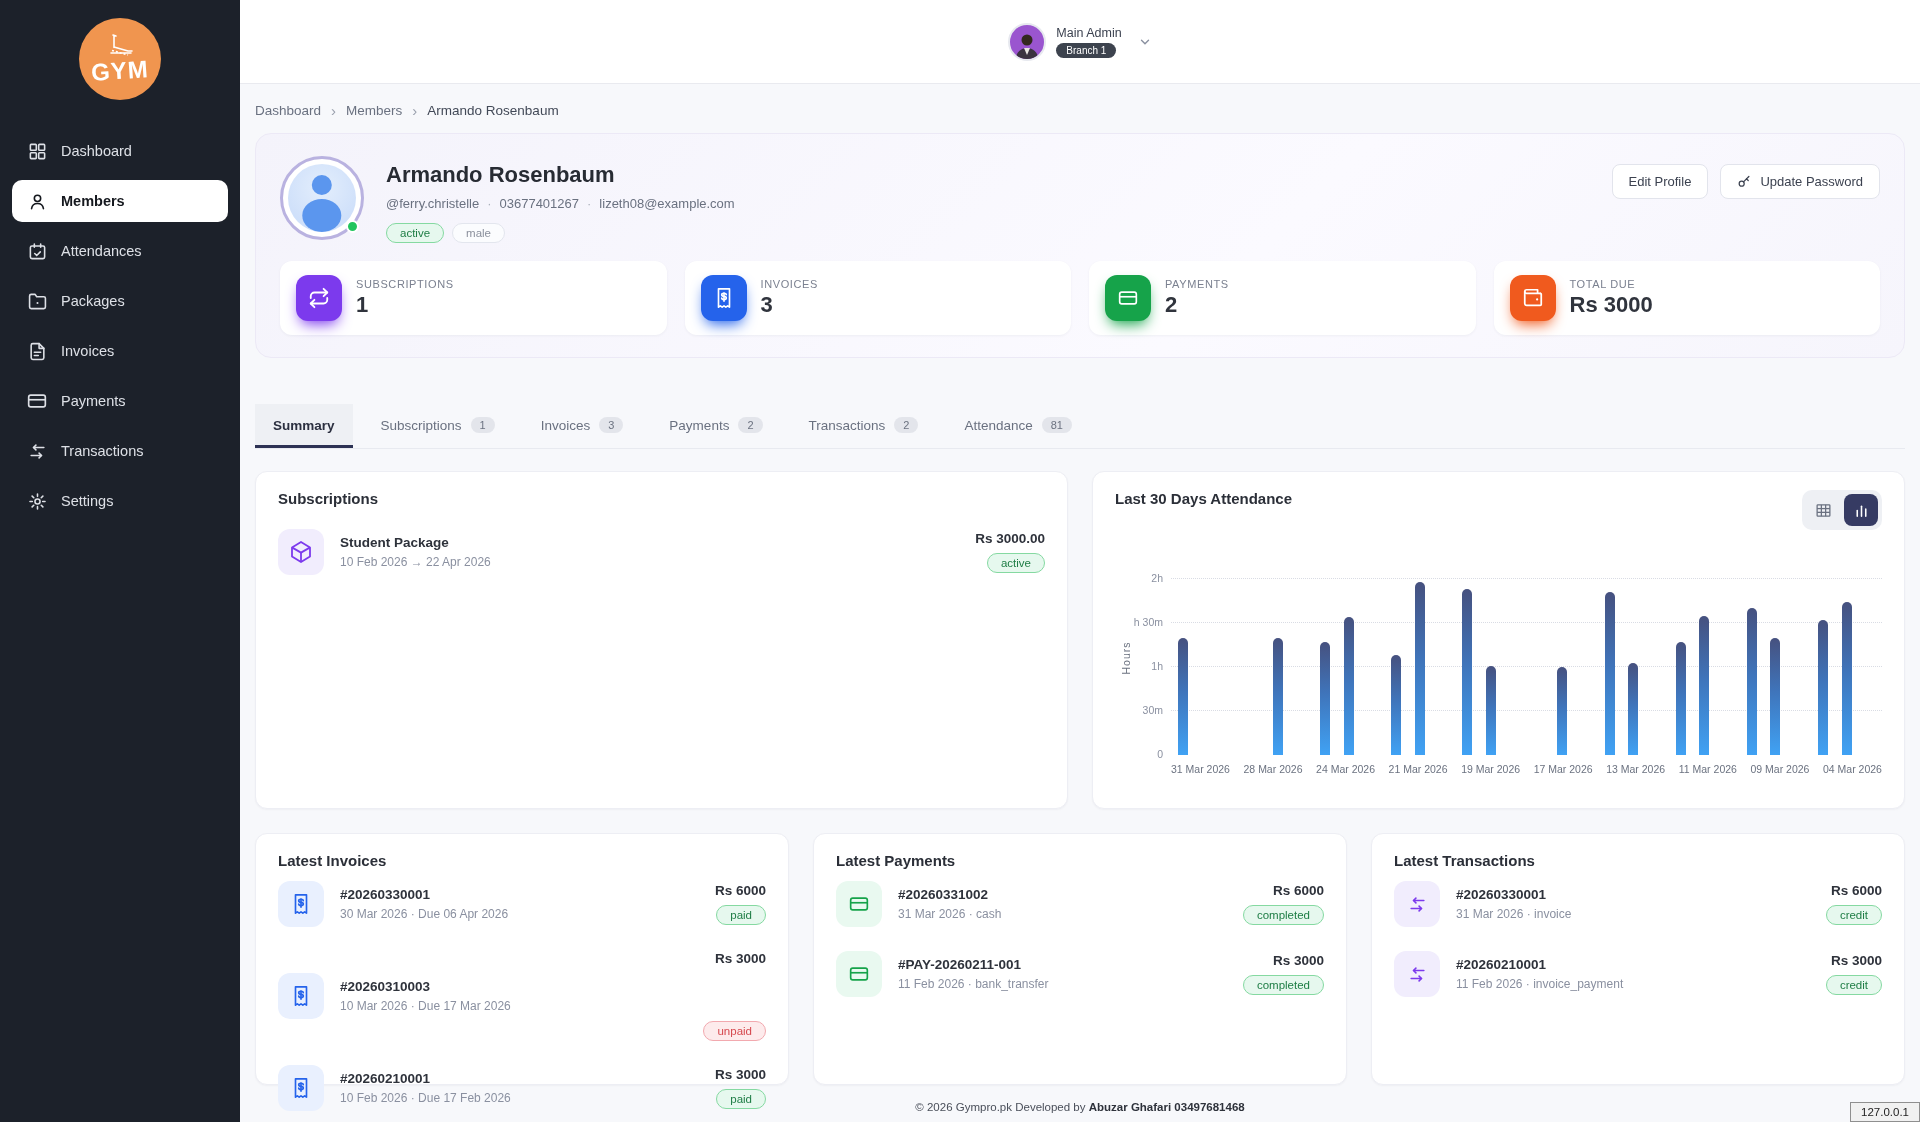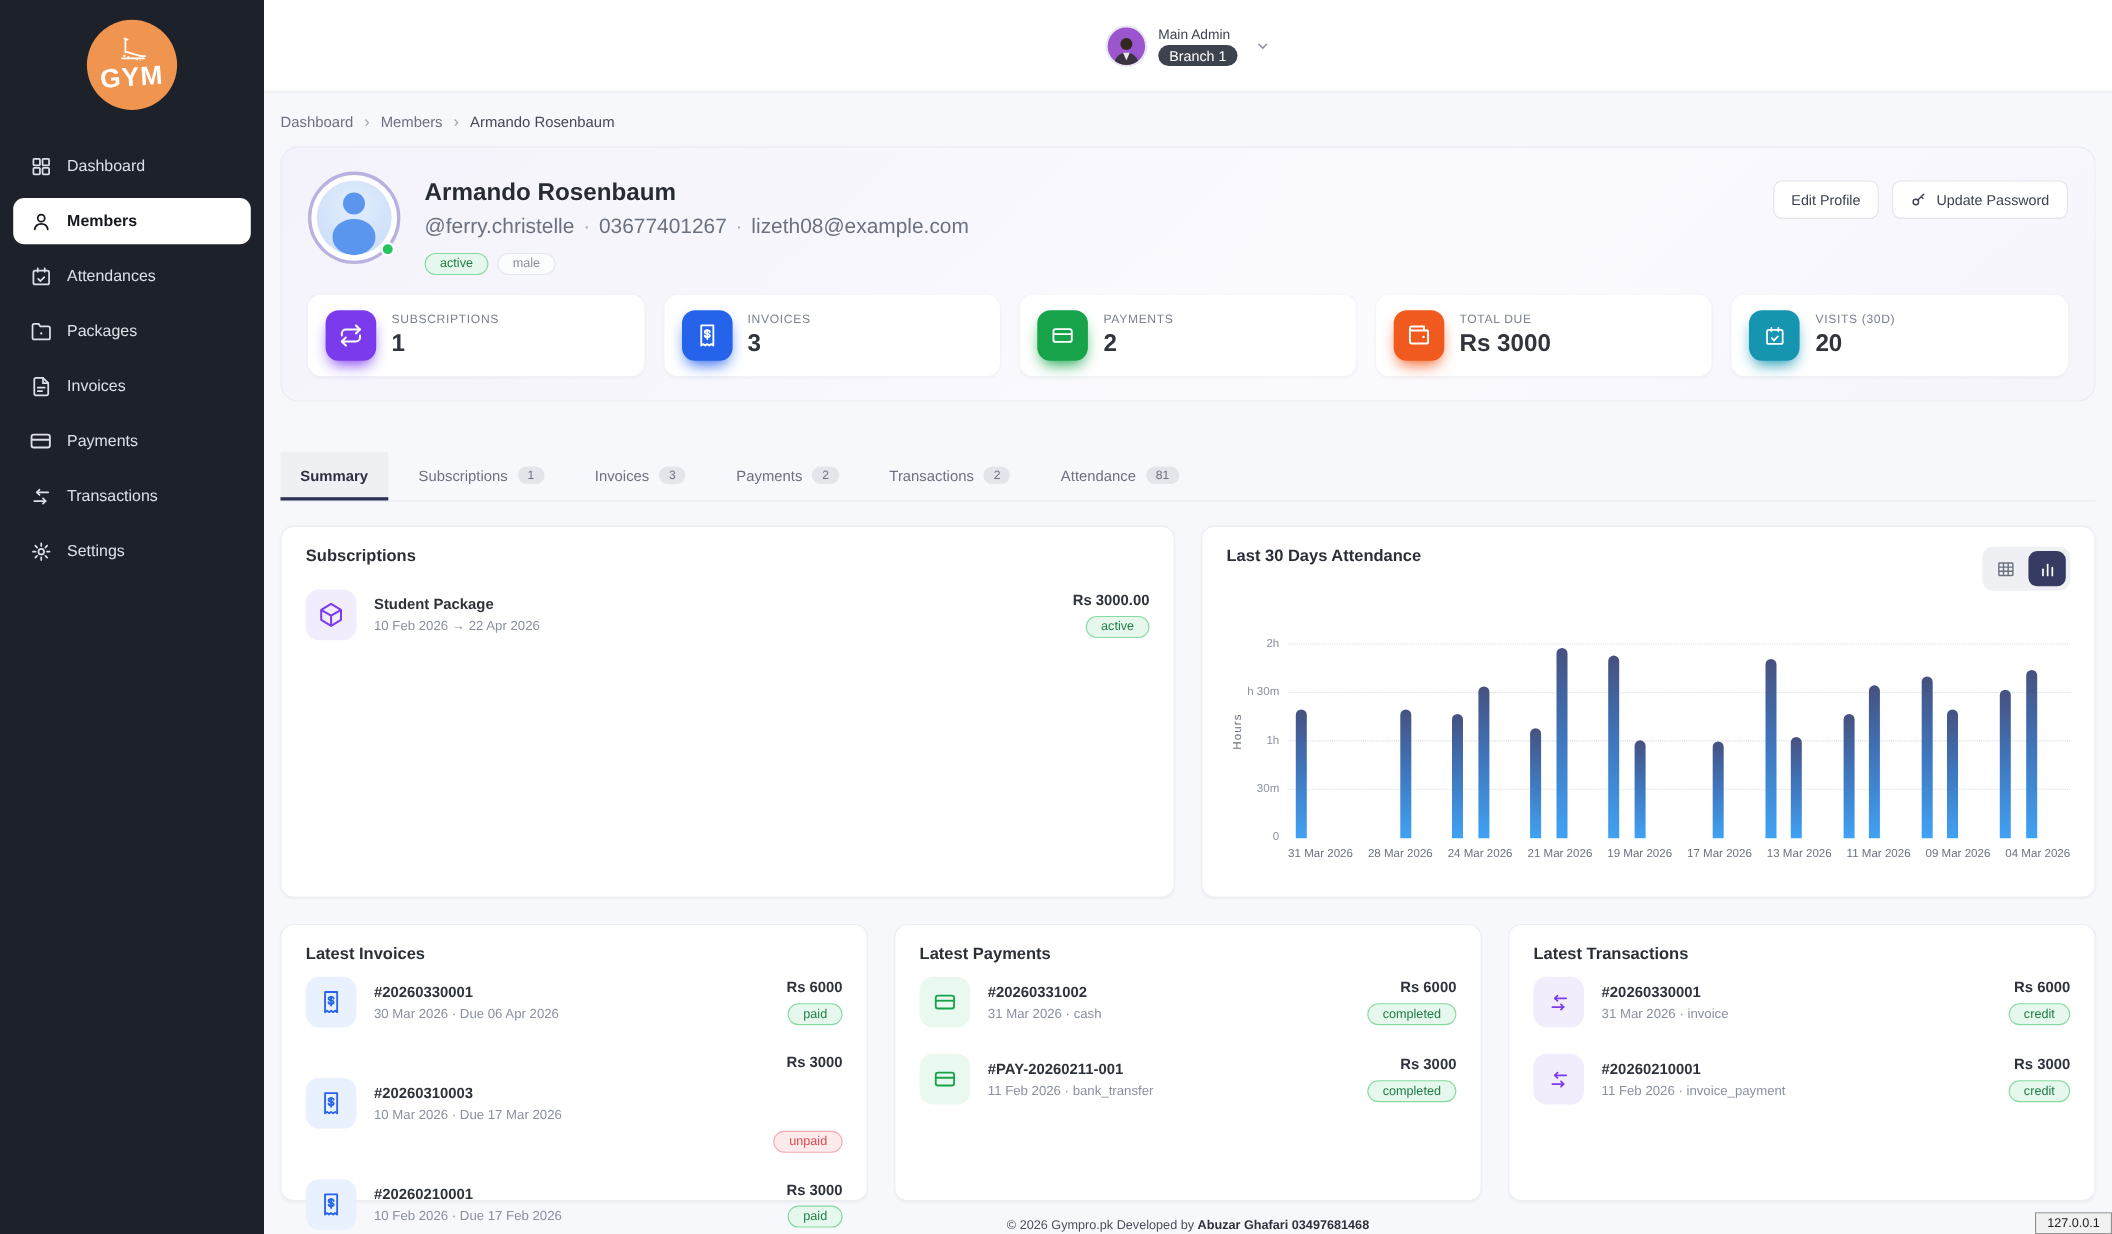--- a/index.html
+++ b/index.html
@@ -17,42 +17,42 @@
   .nav-item .nav-icon { width:20px; height:20px; display:flex; align-items:center; justify-content:center; }
   .nav-item.active { background:#ffffff; color:#15181e; font-weight:bold; }
 
   
   .main { flex:1; display:flex; flex-direction:column; position:relative; }
   .topbar { height:84px; background:#ffffff; border-bottom:1px solid #e9eaef; display:flex; align-items:center; justify-content:center; padding:0 28px; flex-shrink:0; }
   .userbox { display:flex; align-items:center; gap:10px; cursor:pointer; }
   .admin-avatar { width:38px; height:38px; border-radius:50%; background:#9a55cf; border:2px solid #e7e9ef; display:flex; align-items:flex-end; justify-content:center; overflow:hidden; }
   .user-meta { display:flex; flex-direction:column; align-items:flex-start; gap:3px; }
   .user-name { font-size:12.5px; color:#3c4250; }
-  .branch-pill { background:#3d434e; color:#fff; font-size:13px; padding:2px 10px; border-radius:999px; }
+  .branch-pill { background:#3d434e; color:#fff; font-size:10px; padding:2px 10px; border-radius:999px; }
   .chev { color:#8a90a0; margin-left:6px; }
 
   .content { padding:14px 15px 0 15px; }
 
   
   .breadcrumb { display:flex; align-items:center; gap:10px; font-size:13.5px; color:#6a7180; padding:4px 0 14px; }
   .crumb { display:flex; align-items:center; gap:10px; cursor:pointer; }
   .crumb .sep { color:#9aa0ad; font-size:15px; }
   .crumb.active { color:#424957; cursor:default; }
 
   
   .profile-card { background:linear-gradient(135deg,#f4f3fb 0%,#fbfaff 60%,#f6f5fc 100%); border:1px solid #ece9f6; border-radius:16px; padding:22px 24px; }
   .profile-top { display:flex; align-items:flex-start; gap:22px; }
   .member-avatar { position:relative; width:84px; height:84px; border-radius:50%; border:3px solid #b9b2e0; background:#fff; padding:5px; flex-shrink:0; }
   .member-avatar-inner { width:100%; height:100%; border-radius:50%; background:radial-gradient(circle at 50% 35%, #e3eefc 0%, #cfe0fa 70%); position:relative; overflow:hidden; }
   .m-head { position:absolute; top:16%; left:50%; transform:translateX(-50%); width:30%; height:30%; border-radius:50%; background:#5b96ee; }
   .m-body { position:absolute; top:52%; left:50%; transform:translateX(-50%); width:58%; height:48%; border-radius:50%; background:#5b96ee; }
   .online-dot { position:absolute; right:2px; bottom:4px; width:13px; height:13px; border-radius:50%; background:#22c55e; border:2.5px solid #fff; }
   .profile-info { flex:1; padding-top:6px; }
   .member-name { font-size:22px; font-weight:bold; color:#272b33; }
-  .member-contact { display:flex; gap:8px; font-size:19px; color:#6a7180; margin-top:8px; align-items:center; }
+  .member-contact { display:flex; gap:8px; font-size:13px; color:#6a7180; margin-top:8px; align-items:center; }
   .dotsep { color:#aab0bb; }
   .badge-row { display:flex; gap:8px; margin-top:12px; }
   .pill { font-size:11.5px; padding:3px 13px; border-radius:999px; display:inline-block; }
   .pill-green { background:#e6f8ee; border:1px solid #85d9a1; color:#1e7d45; }
   .pill-red { background:#fdebec; border:1px solid #f2a9af; color:#d6494f;margin-top:48px; }
   .pill-gray { background:#fbfcfe; border:1px solid #e3e6ee; color:#8a8f9c; }
   .profile-actions { display:flex; gap:12px; padding-top:8px; }
   .btn { background:#fff; border:1px solid #e2e4ec; border-radius:8px; padding:9px 16px; font-size:13px; color:#3c4250; cursor:pointer; display:flex; align-items:center; gap:8px; font-family:inherit; }
 
   
@@ -337,34 +337,20 @@
                   <path d="M20 7H5a2 2 0 0 1 0-4h12v3"></path>
                   <path d="M3 5v13a2 2 0 0 0 2 2h15a1 1 0 0 0 1-1V8a1 1 0 0 0-1-1"></path>
                   <circle cx="16.5" cy="13.5" r="1.2" fill="#fff" stroke="none"></circle>
                 </svg>
               </div>
               <div>
                 <div class="stat-label">TOTAL DUE</div>
                 <div class="stat-value">Rs 3000</div>
               </div>
             </div>
-            <div class="stat-card" style="--accent: #1695b1;">
-              <div class="stat-icon">
-                <svg width="19" height="19" viewBox="0 0 24 24" fill="none" stroke="#fff" stroke-width="2" stroke-linecap="round">
-                  <rect x="3" y="5" width="18" height="16" rx="2"></rect>
-                  <line x1="8" y1="2.5" x2="8" y2="6.5"></line>
-                  <line x1="16" y1="2.5" x2="16" y2="6.5"></line>
-                  <polyline points="8.5 14.5 11 17 15.5 12.5"></polyline>
-                </svg>
-              </div>
-              <div>
-                <div class="stat-label">VISITS (30D)</div>
-                <div class="stat-value">20</div>
-              </div>
-            </div>
           </div>
       </section>
 
       <div class="tabs">
 
       <div class="tab active">
             <span>Summary</span>
 
           </div>
           <div class="tab">

